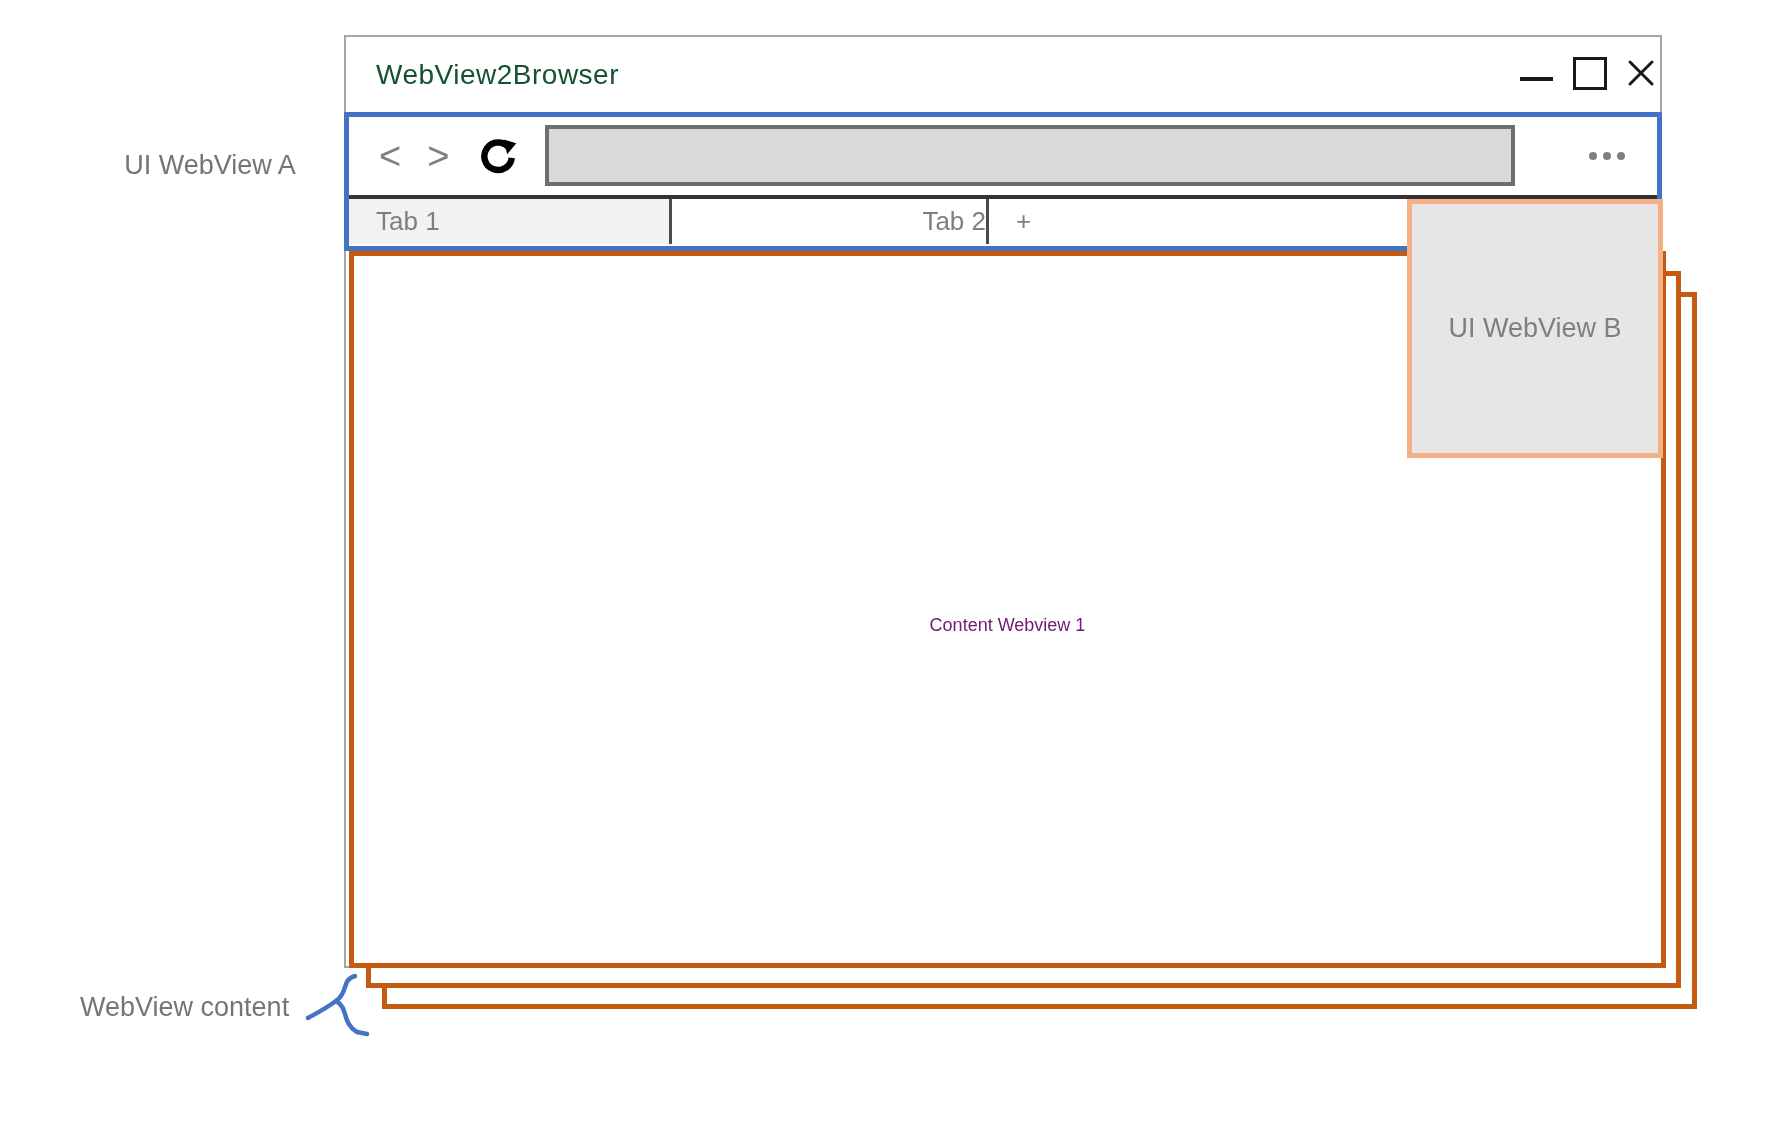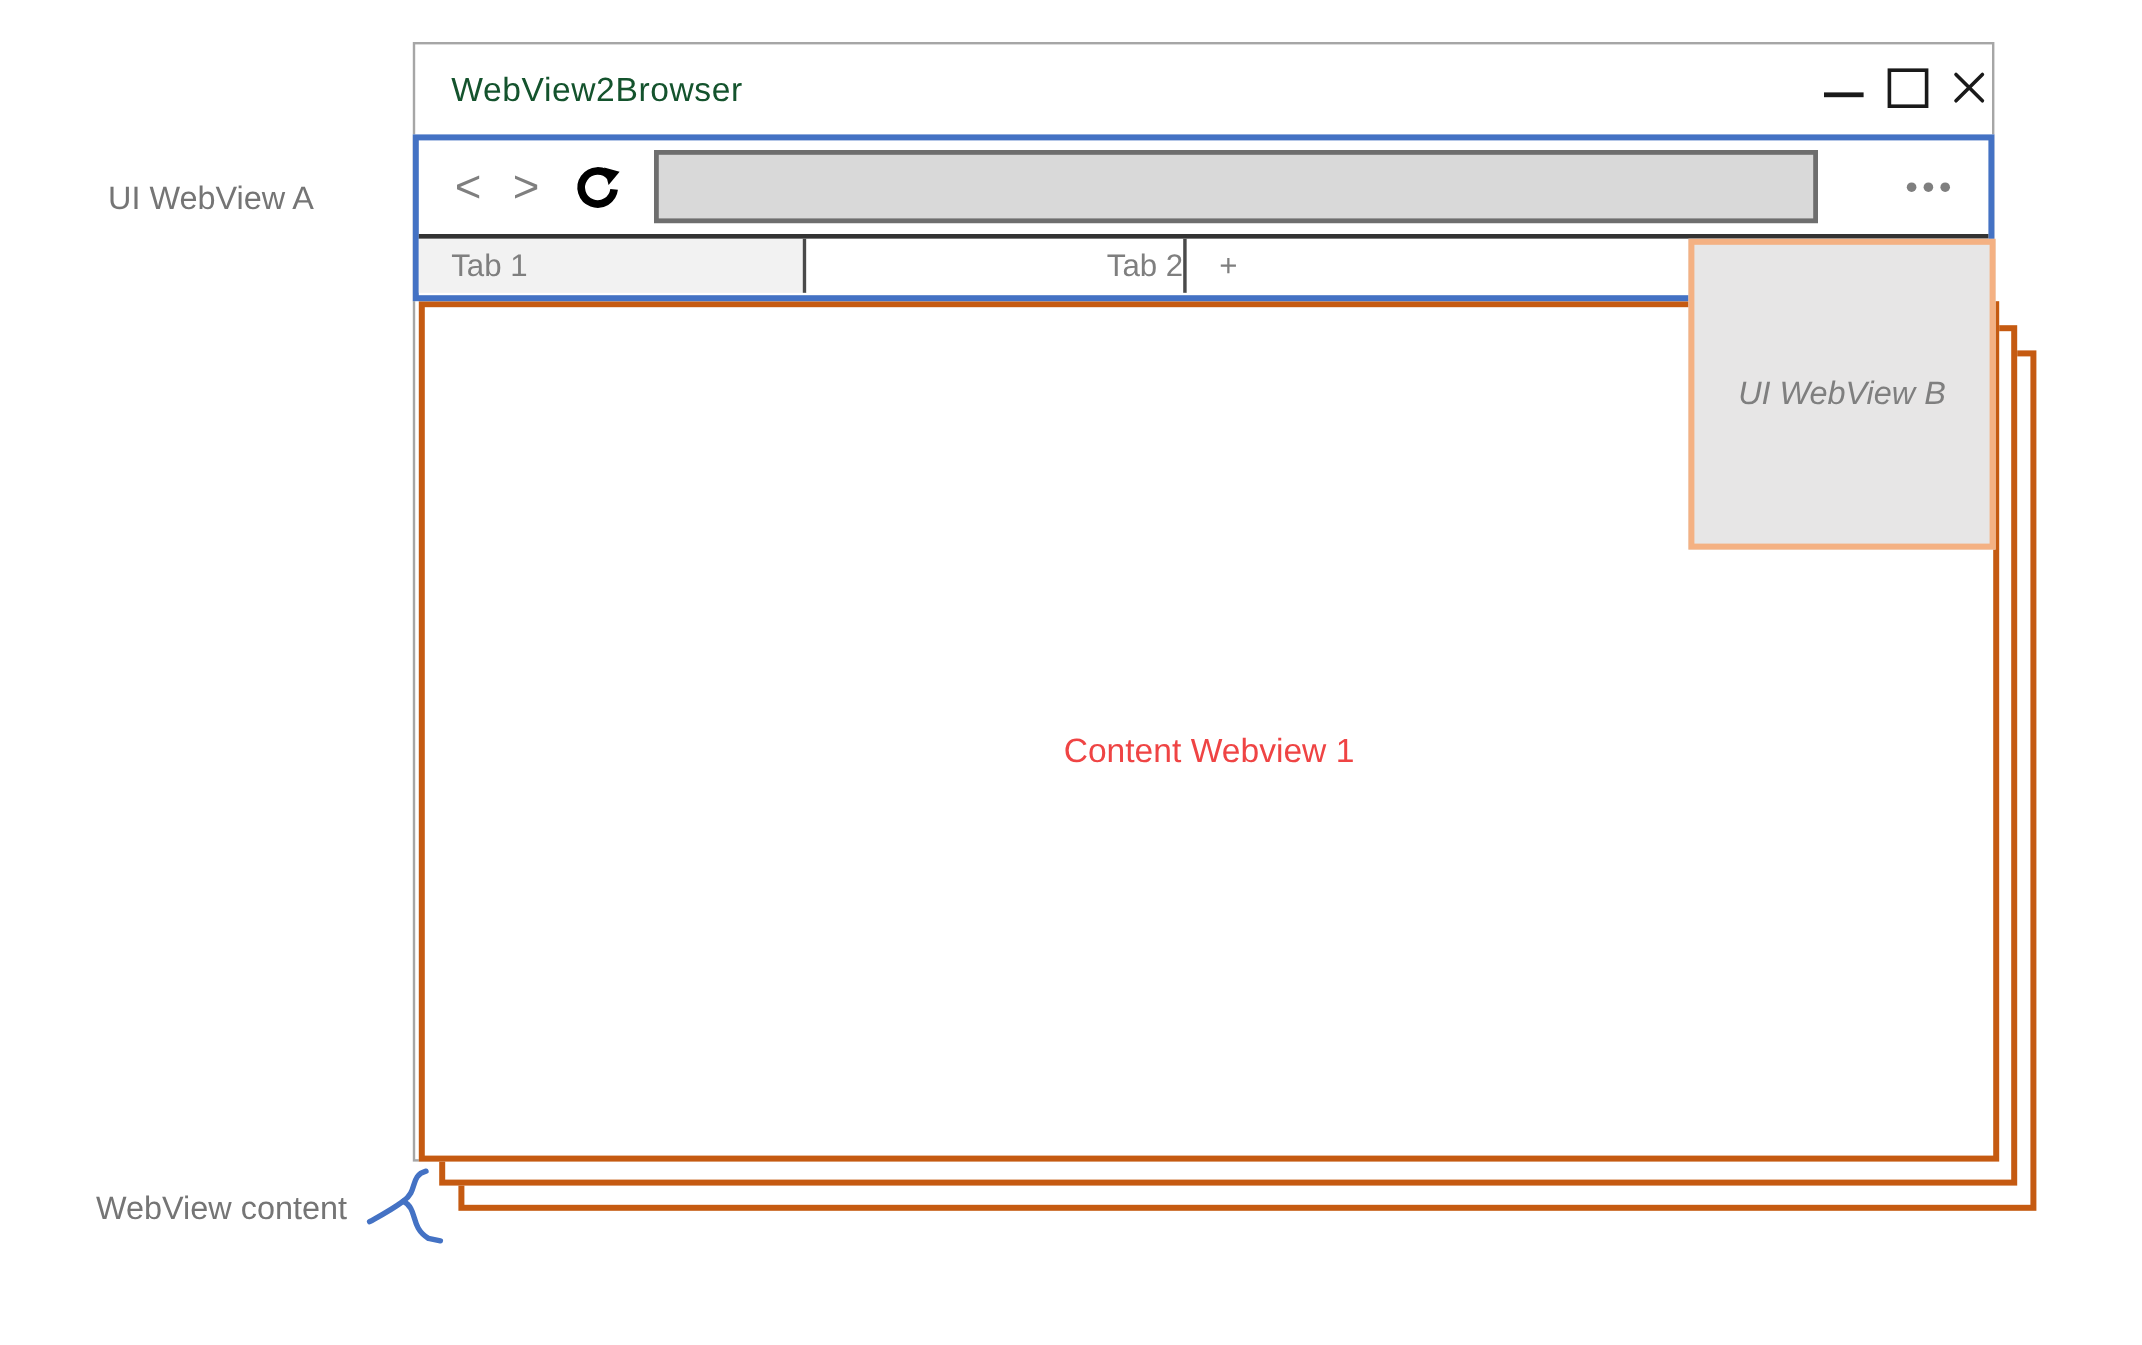--- a/index.html
+++ b/index.html
@@ -33,28 +33,28 @@
   .tab-1{width:293px;background:#F2F2F2;}
   .tab-2{width:287px;text-align:right;}
   .tab-3{width:245px;}
   .tab-new{flex:1;border-right:none;}
 
   
   .content-webview{border:5px solid #C55A11;background:#fff;}
   .cw1{left:349px;top:251px;width:1317px;height:717px;z-index:4;display:flex;align-items:center;justify-content:center;}
   .cw2{left:366px;top:271px;width:1315px;height:717px;z-index:3;}
   .cw3{left:382px;top:292px;width:1315px;height:717px;z-index:2;}
-  .cw-label{font-size:28px;color:#ef4444;margin-top:32px;}
+  .cw-label{font-size:18px;color:#701a75;margin-top:32px;}
 
   
   .webview-b{left:1407px;top:199px;width:256px;height:259px;border:5px solid #F4B183;background:#E7E6E6;z-index:6;display:flex;align-items:center;justify-content:center;}
-  .webview-b-label{font-size:27px;color:#7F7F7F;white-space:nowrap;font-style:italic;}
+  .webview-b-label{font-size:27px;color:#7F7F7F;white-space:nowrap;}
 
   
-  .label-a{left:90px;top:150px;width:240px;text-align:left;font-size:27px;color:#757575;z-index:7;}
+  .label-a{left:90px;top:150px;width:240px;text-align:center;font-size:27px;color:#757575;z-index:7;}
   .label-hidden{left:80px;top:982px;font-size:27px;color:#757575;line-height:50px;z-index:7;}
   .brace{left:305px;top:968px;z-index:7;}
 </style>
 </head>
 <body>
 
 <div id="stage">
 
   <div class="abs content-webview cw3"></div>
   <div class="abs content-webview cw2"></div>

